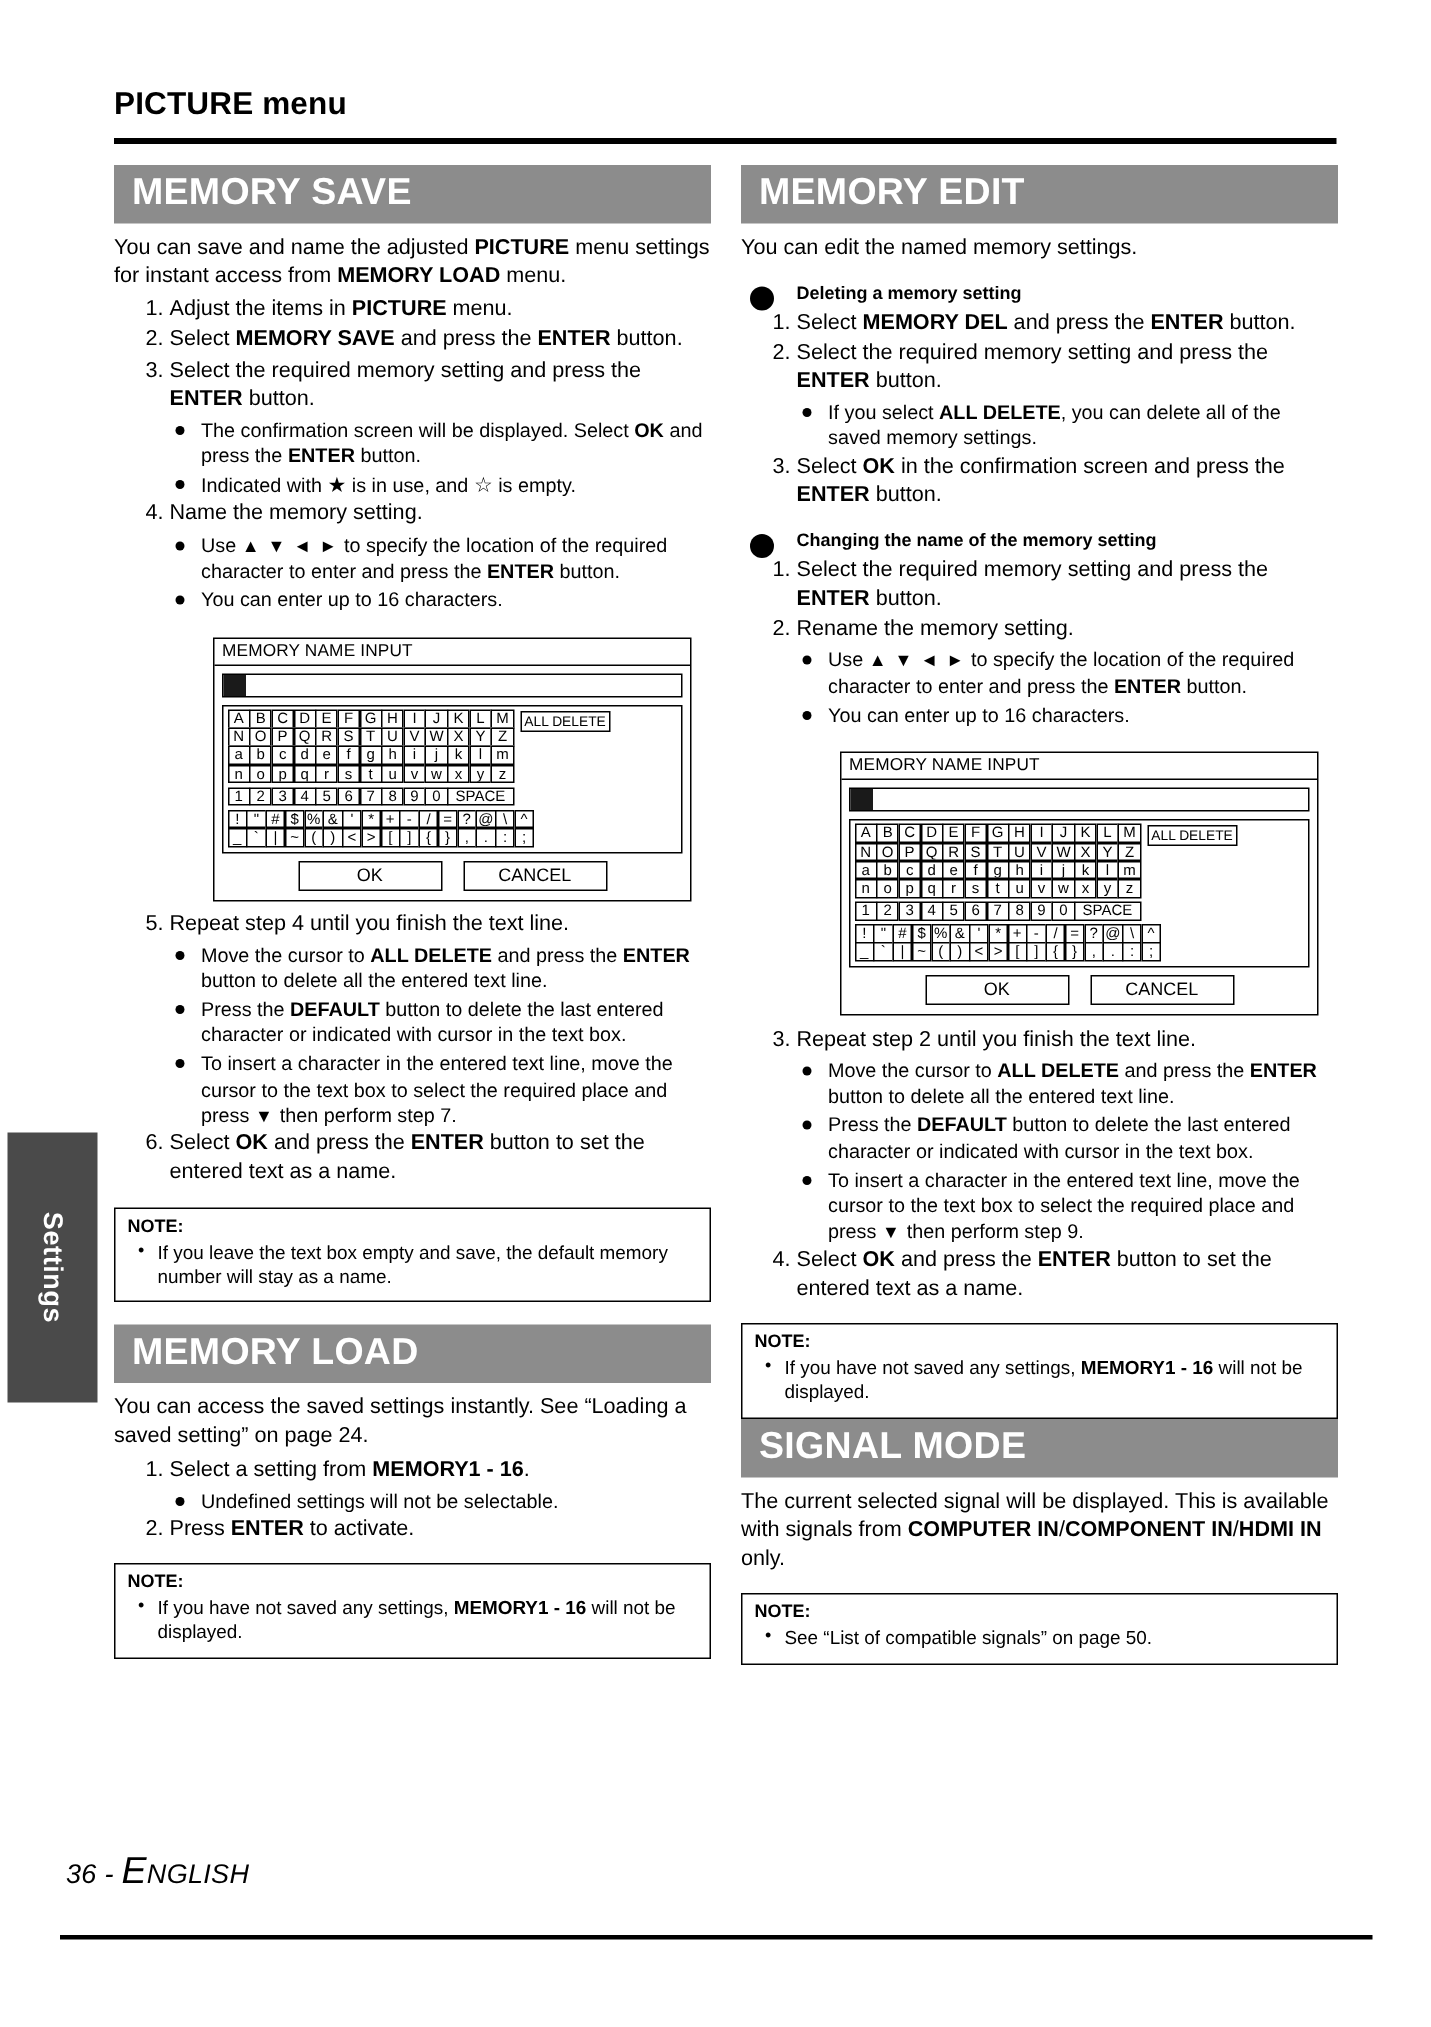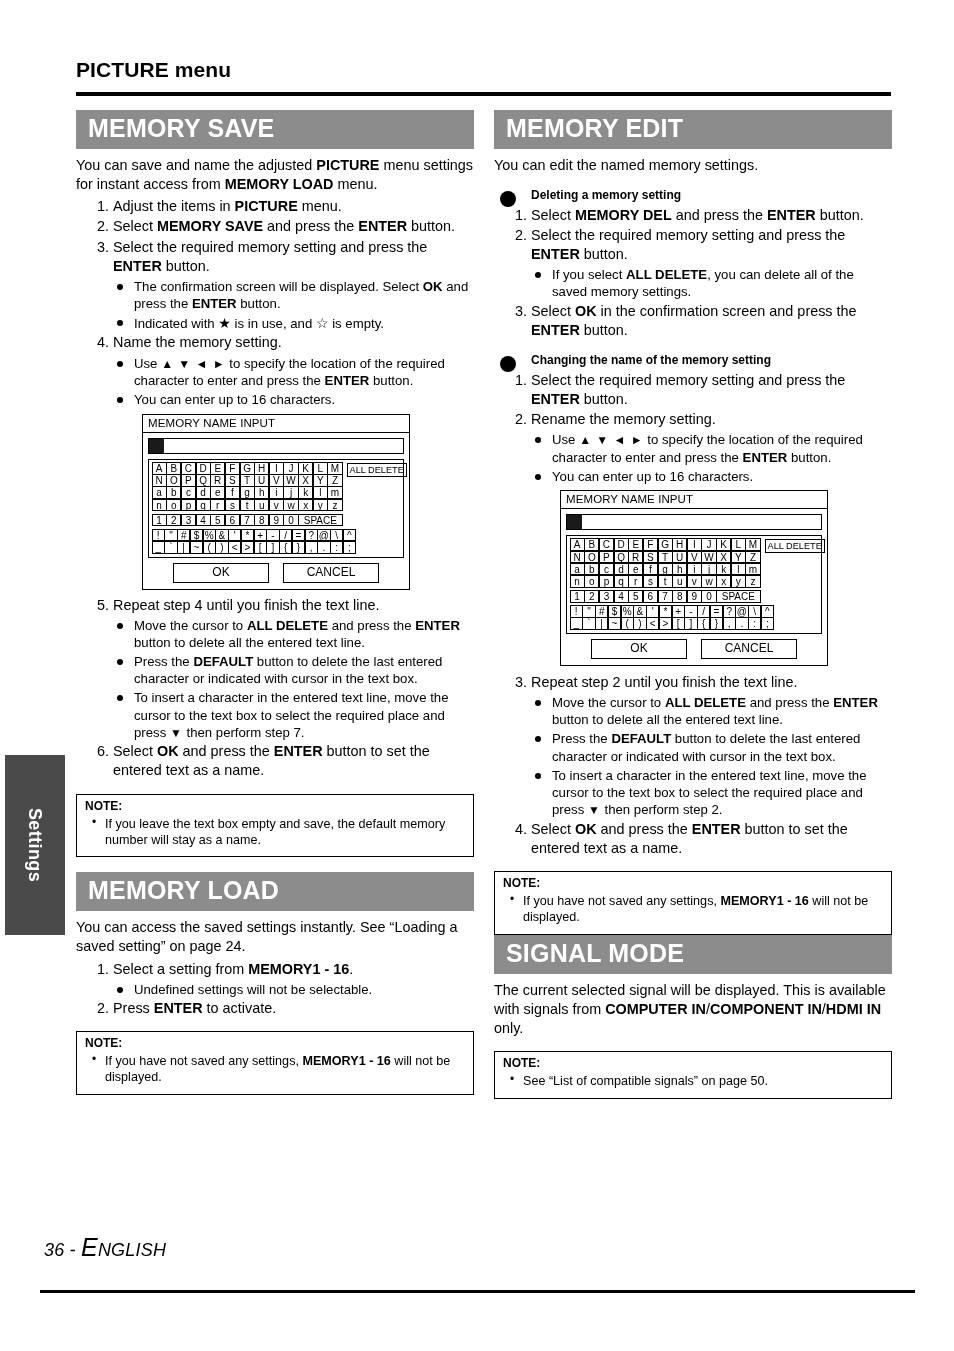--- a/index.html
+++ b/index.html
@@ -163,23 +163,23 @@
   ul.note-list > li::before {
     content: "\2022";
     position: absolute;
     left: 7px; top: -1px;
     font-size: 12px;
   }
 
   
   .osd {
     border: 1.5px solid #000;
-    width: 268px;
+    width: 319px;
     background: #fff;
-    margin: 5px 0 0 66px;
+    margin: 16px 0 0 66px;
   }
   .osd-title {
     font-size: 11.5px;
     padding: 2px 5px 3px 5px;
     border-bottom: 1.5px solid #000;
     letter-spacing: 0.1px;
   }
   .osd-inner { padding: 5px 5px 6px 5px; }
   .osd-textbox {
     border: 1.3px solid #000;
@@ -636,21 +636,21 @@
           <div class="osd-btn">CANCEL</div>
         </div>
       </div>
     </div>
 
     <ol class="steps" style="margin-top:7px;">
       <li><span class="num">3.</span><span>Repeat step 2 until you finish the text line.</span>
         <ul class="bullets">
           <li><span>Move the cursor to </span><b>ALL DELETE</b><span> and press the </span><b>ENTER</b><span> button to delete all the entered text line.</span></li>
           <li><span>Press the </span><b>DEFAULT</b><span> button to delete the last entered character or indicated with cursor in the text box.</span></li>
-          <li><span>To insert a character in the entered text line, move the cursor to the text box to select the required place and press </span><span class="arrow">▼</span><span> then perform step 2.</span></li>
+          <li><span>To insert a character in the entered text line, move the cursor to the text box to select the required place and press </span><span class="arrow">▼</span><span> then perform step 9.</span></li>
         </ul>
       </li>
       <li><span class="num">4.</span><span>Select </span><b>OK</b><span> and press the </span><b>ENTER</b><span> button to set the entered text as a name.</span></li>
     </ol>
 
     <div class="note-box">
       <div class="note-title">NOTE:</div>
       <ul class="note-list">
         <li><span>If you have not saved any settings, </span><b>MEMORY1 - 16</b><span> will not be displayed.</span></li>
       </ul>

